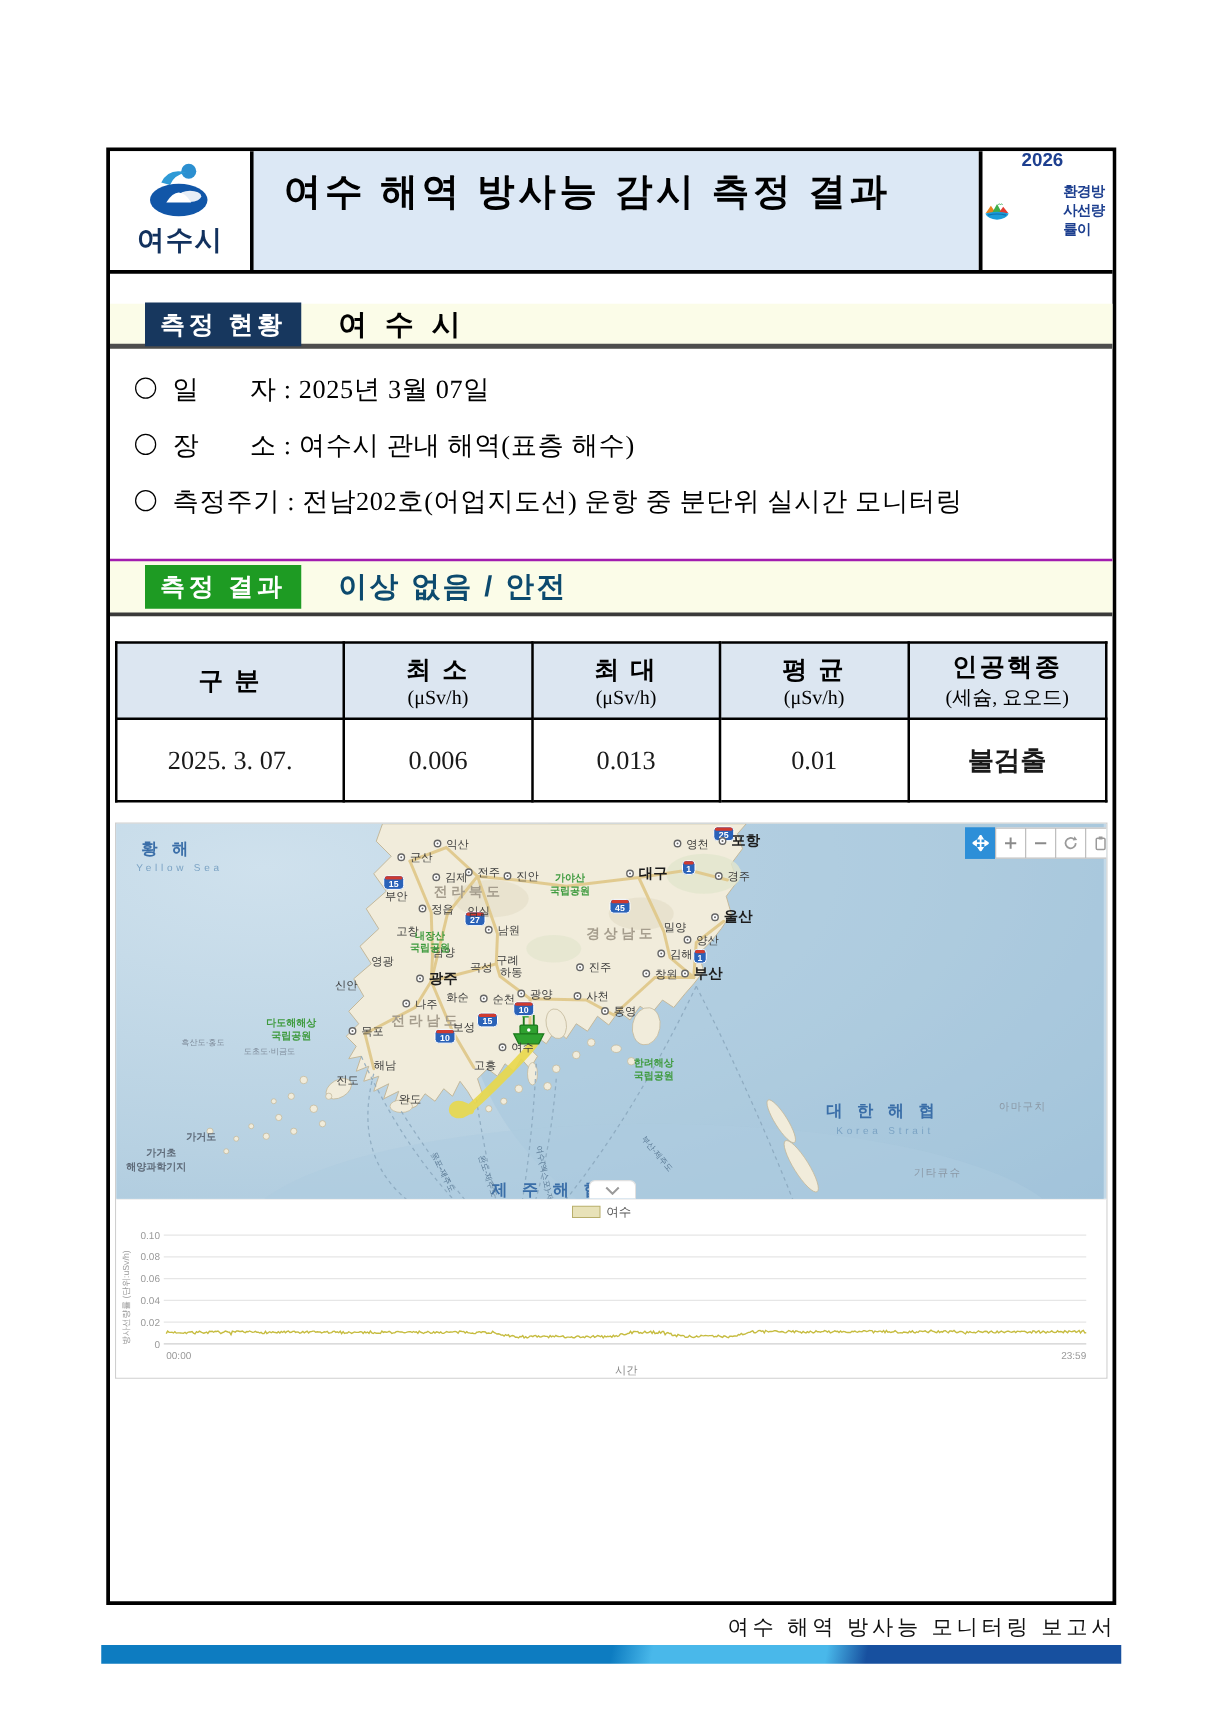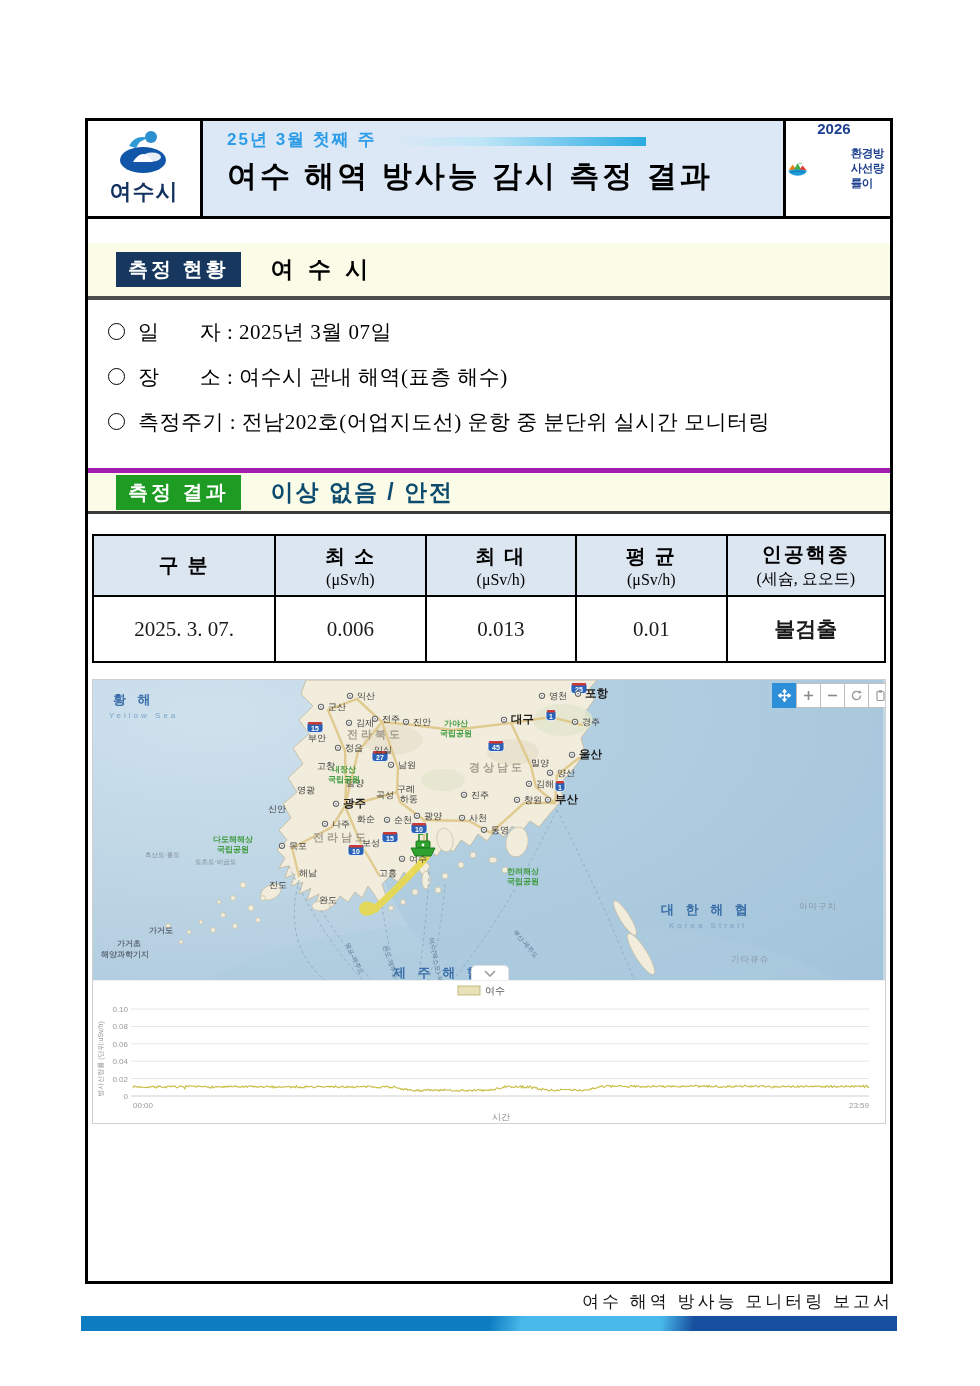--- a/index.html
+++ b/index.html
@@ -16,24 +16,24 @@
   .subtitle-row{display:flex;align-items:center;}
   .subtitle{font-size:17px;font-weight:700;color:#2d9ce8;letter-spacing:2px;}
   .grad-bar{height:9px;width:255px;margin-left:14px;margin-top:3px;
             background:linear-gradient(to right,rgba(255,255,255,0),#bfe6f7 35%,#29abe2);}
   .main-title{font-size:30px;font-weight:800;letter-spacing:3px;margin-top:5px;color:#000;}
   .expo-cell{width:104px;border-left:3px solid #000;display:flex;flex-direction:row;
              align-items:center;justify-content:center;background:#fff;}
   .expo-year{font-size:15px;font-weight:700;color:#1d3f8f;line-height:15px;align-self:flex-start;margin-left:8px;}
   .expo-name{font-size:11.5px;font-weight:800;color:#1d3f8f;letter-spacing:-0.5px;}
   
-  .band{height:57px;background:#fbfce8;display:flex;align-items:center;
+  .band{height:36px;background:#fbfce8;display:flex;align-items:center;
         padding-left:28px;box-sizing:border-box;}
   .band1{margin-top:24px;border-bottom:4px solid #4d4d4d;}
-  .band2{border-top:5px solid #a21caf;border-bottom:3px solid #3a3a3a;height:46px;}
+  .band2{border-top:2px solid #a21caf;border-bottom:3px solid #3a3a3a;height:46px;}
   .badge{color:#fff;font-size:20px;font-weight:800;padding:4px 12px;letter-spacing:3px;}
   .badge-navy{background:#17375e;}
   .badge-green{background:#1e9b23;}
   .band-value{font-size:23px;font-weight:800;letter-spacing:4px;margin-left:30px;}
   .band2 .band-value{color:#0c4a6e;letter-spacing:2px;}
   
   .items{height:168px;box-sizing:border-box;padding:18px 10px 0 20px;
          font-family:"Liberation Serif","DejaVu Serif",serif;}
   .item{display:flex;align-items:flex-start;margin-bottom:17px;}
   .bullet{width:15px;height:15px;border:1.8px solid #000;border-radius:50%;
@@ -100,24 +100,20 @@
         <svg width="58" height="46" viewBox="0 0 58 46">
           <circle cx="36" cy="7" r="6" fill="#2b8fd0"></circle>
           <path d="M14 16 Q20 4 34 8 Q24 10 21 18 Z" fill="#2f9ad6"></path>
           <ellipse cx="28" cy="30" rx="23" ry="13" fill="#1156a8"></ellipse>
           <path d="M18 32 Q28 16 38 32 Z" fill="#fff"></path>
           <ellipse cx="37" cy="27" rx="9" ry="4.5" fill="#fff" opacity="0.9"></ellipse>
         </svg>
         <div class="logo-text">여수시</div>
       </div>
       <div class="title-cell">
-        <div class="subtitle-row">
-          <span class="subtitle">25년 3월 첫째 주</span>
-          <span class="grad-bar"></span>
-        </div>
         <div class="main-title">여수 해역 방사능 감시 측정 결과</div>
       </div>
       <div class="expo-cell">
         <svg width="52" height="30" viewBox="0 0 52 30">
           <path d="M28 3 q2 -2 4 0 q2 -2 4 0" stroke="#2aa84a" stroke-width="1.5" fill="none"></path>
           <polygon points="6,18 15,5 24,18" fill="#e8821e"></polygon>
           <polygon points="17,18 26,2 35,18" fill="#3fae49"></polygon>
           <polygon points="29,18 37,7 46,18" fill="#e23c30"></polygon>
           <path d="M5 19 Q26 13 47 19 Q43 29 26 30 Q9 29 5 19 Z" fill="#1b9cd8"></path>
           <path d="M10 22 Q26 18 42 22" stroke="#0f6fb0" stroke-width="2" fill="none"></path>

